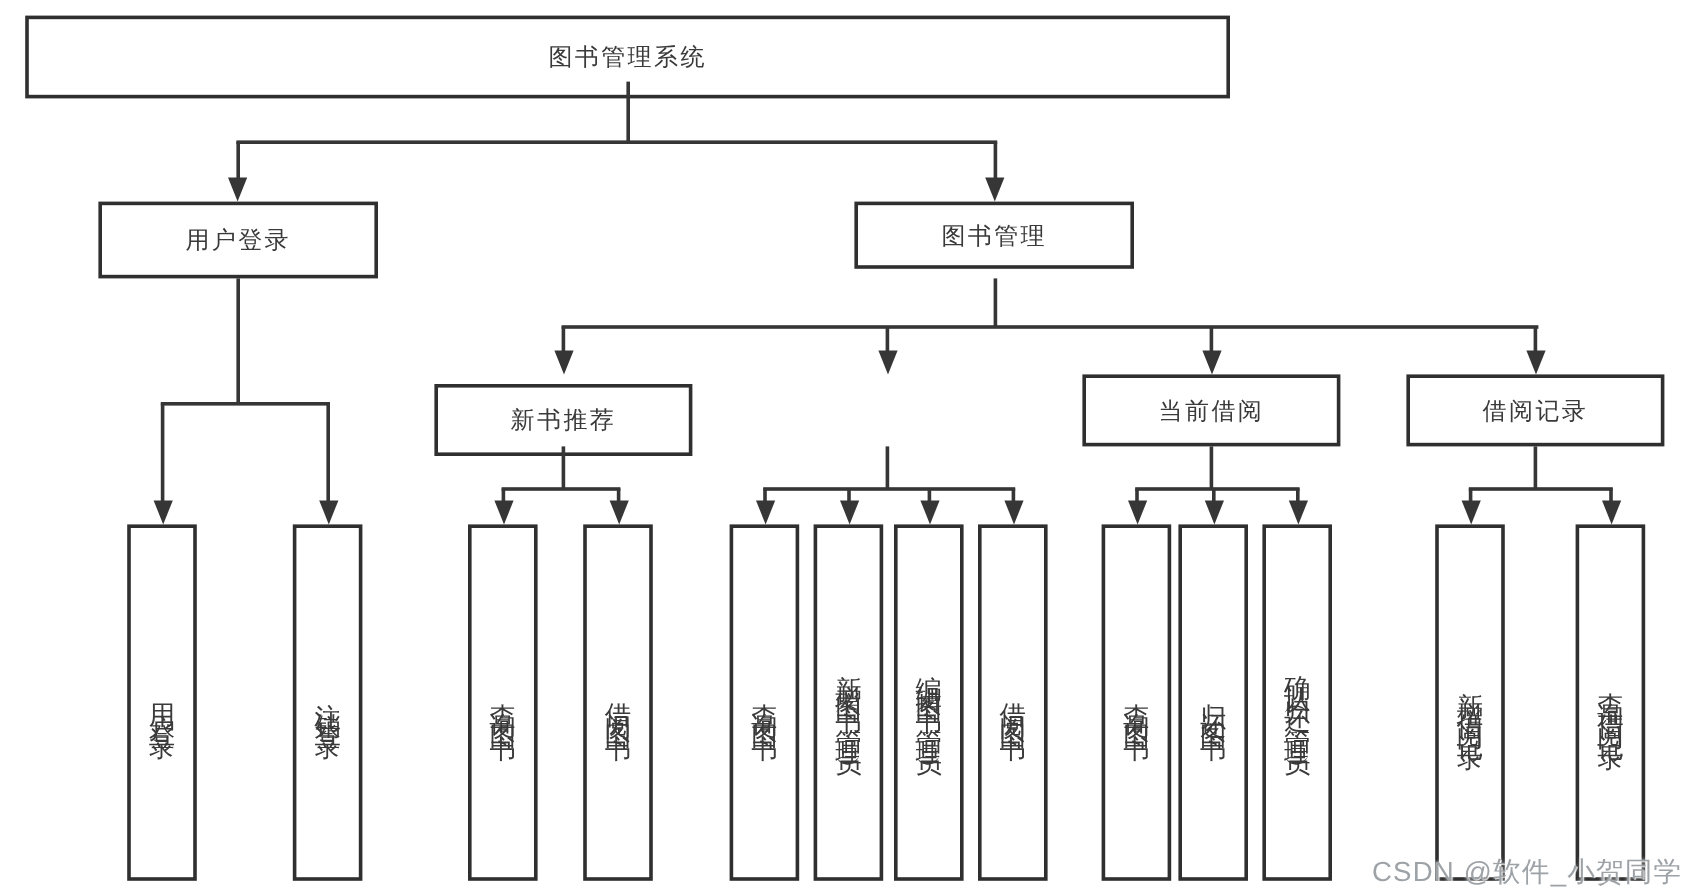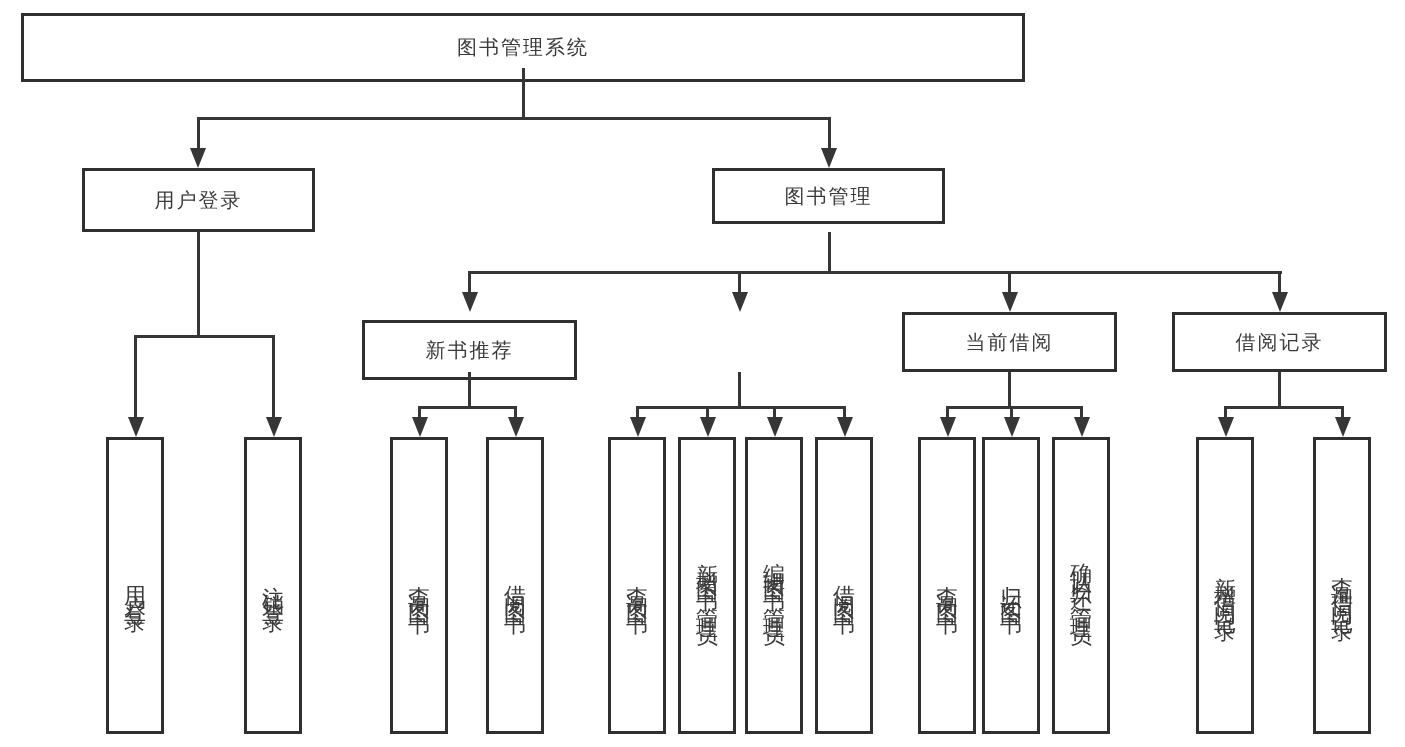--- a/index.html
+++ b/index.html
@@ -164,13 +164,14 @@
     <div class="arrow" style="left:1074px;top:417px"></div>
 
     <div class="v" style="left:1278px;top:372px;height:35px"></div>
     <div class="h" style="left:1223.5px;top:405.5px;width:120px"></div>
     <div class="v" style="left:1223.5px;top:407px;height:12px"></div>
     <div class="arrow" style="left:1218px;top:417px"></div>
     <div class="v" style="left:1340.5px;top:407px;height:12px"></div>
     <div class="arrow" style="left:1335px;top:417px"></div>
   </div>
 
+  <div class="watermark">CSDN @软件_小贺同学</div>
 </div>
 
 </body></html>

